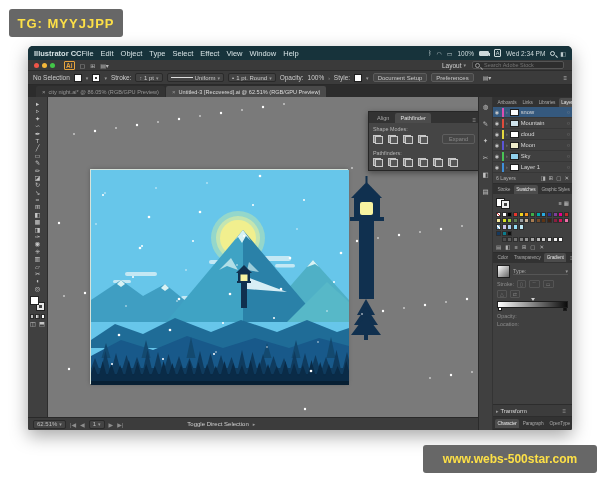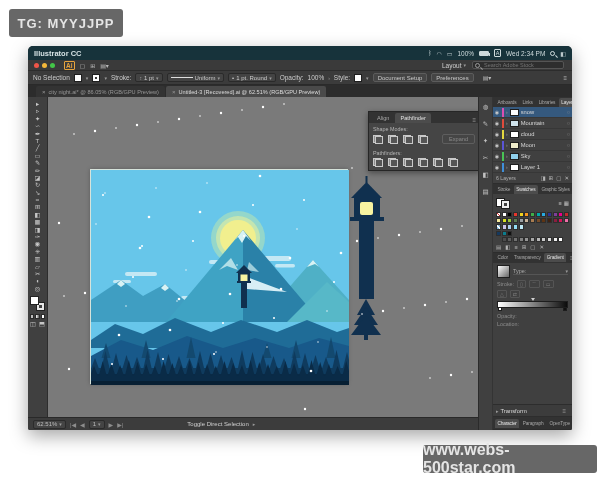--- a/index.html
+++ b/index.html
@@ -1,23 +1,23 @@
 <!DOCTYPE html>
 <html style="--pasteboard: #7a7a7a; --sky: #67c6ea; --moon: #f1ef8e; --moon_glow: #cdeaa6; --cloud: #c4e8f4; --mtn_far: #4fb0c6; --mtn_main_light: #3fa3c4; --mtn_main: #2a81a8; --ridge_mid: #1f6c97; --ridge_near: #18598a; --forest_a: #0f3b5e; --forest_b: #0a2b47; --base: #071f33; --tower: #10304f; --window: #f7f3a1; --beam: #eafafd; --snowcap: #d8f2f4; --snow: #ffffff;"><head>
 <meta charset="utf-8">
 <style>
   html,body{margin:0;padding:0;width:600px;height:480px;background:#fff;overflow:hidden;
     font-family:"Liberation Sans","DejaVu Sans",sans-serif;-webkit-font-smoothing:antialiased;}
   *{box-sizing:border-box;}
   .nowrap{white-space:nowrap;overflow:hidden;}
 
   
-  .badge{position:absolute;background:#676767;color:#e5e5e5;display:flex;align-items:center;justify-content:center;border-radius:3px;z-index:50;}
+  .badge{position:absolute;background:#676767;color:#fde047;display:flex;align-items:center;justify-content:center;border-radius:3px;z-index:50;}
   #tg-badge{left:9px;top:9px;width:114px;height:28px;font-size:13px;font-weight:bold;letter-spacing:1px;}
-  #site-badge{left:423px;top:445px;width:174px;height:28px;font-size:16px;font-weight:bold;}
+  #site-badge{left:423px;top:445px;width:174px;height:28px;font-size:12px;font-weight:bold;}
 
   
   #win{position:absolute;left:28px;top:46px;width:544px;height:384px;background:#3c3c3c;
     border-radius:5px 5px 2px 2px;overflow:hidden;box-shadow:0 6px 18px rgba(0,0,0,.35);display:flex;flex-direction:column;}
 
   
   #menubar{height:14px;background:#17333b;color:#d6e2e4;display:flex;align-items:center;padding:0 6px;font-size:7.5px;flex:0 0 auto;}
   #menubar .app{font-weight:bold;}
   #menubar .menu-item{margin-right:7px;}
   #menubar .right{margin-left:auto;display:flex;align-items:center;gap:5px;font-size:6.5px;color:#cfdadc;}
@@ -150,20 +150,21 @@
 </head>
 <body>
 
 <div id="tg-badge" class="badge">TG: MYYJJPP</div>
 <div id="site-badge" class="badge">www.webs-500star.com</div>
 
 <div id="win">
 
   <div id="menubar">
     <span class="app nowrap">Illustrator CC</span>
+    <span id="menu-items"><span class="menu-item">File</span><span class="menu-item">Edit</span><span class="menu-item">Object</span><span class="menu-item">Type</span><span class="menu-item">Select</span><span class="menu-item">Effect</span><span class="menu-item">View</span><span class="menu-item">Window</span><span class="menu-item">Help</span></span>
     <span class="right">
       <span class="mb-ic">ᛒ</span>
       <span class="mb-ic">◠</span>
       <span class="mb-ic">▭</span>
       <span>100%</span>
       <span class="battery"></span>
       <span class="kbd-a">A</span>
       <span>Wed 2:34 PM</span>
       <span class="search-glyph"></span>
       <span class="mb-ic">◧</span>

